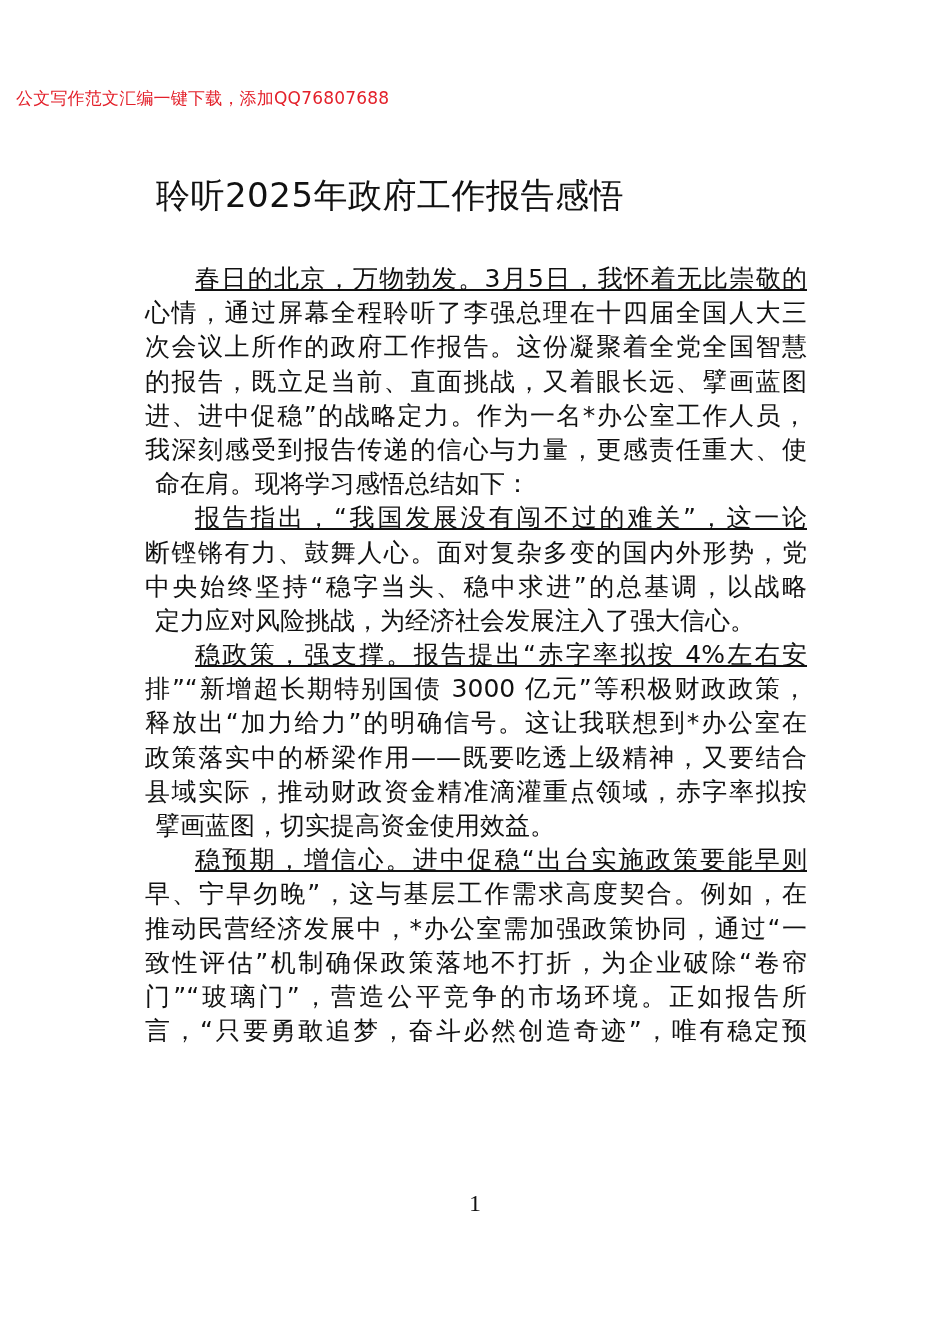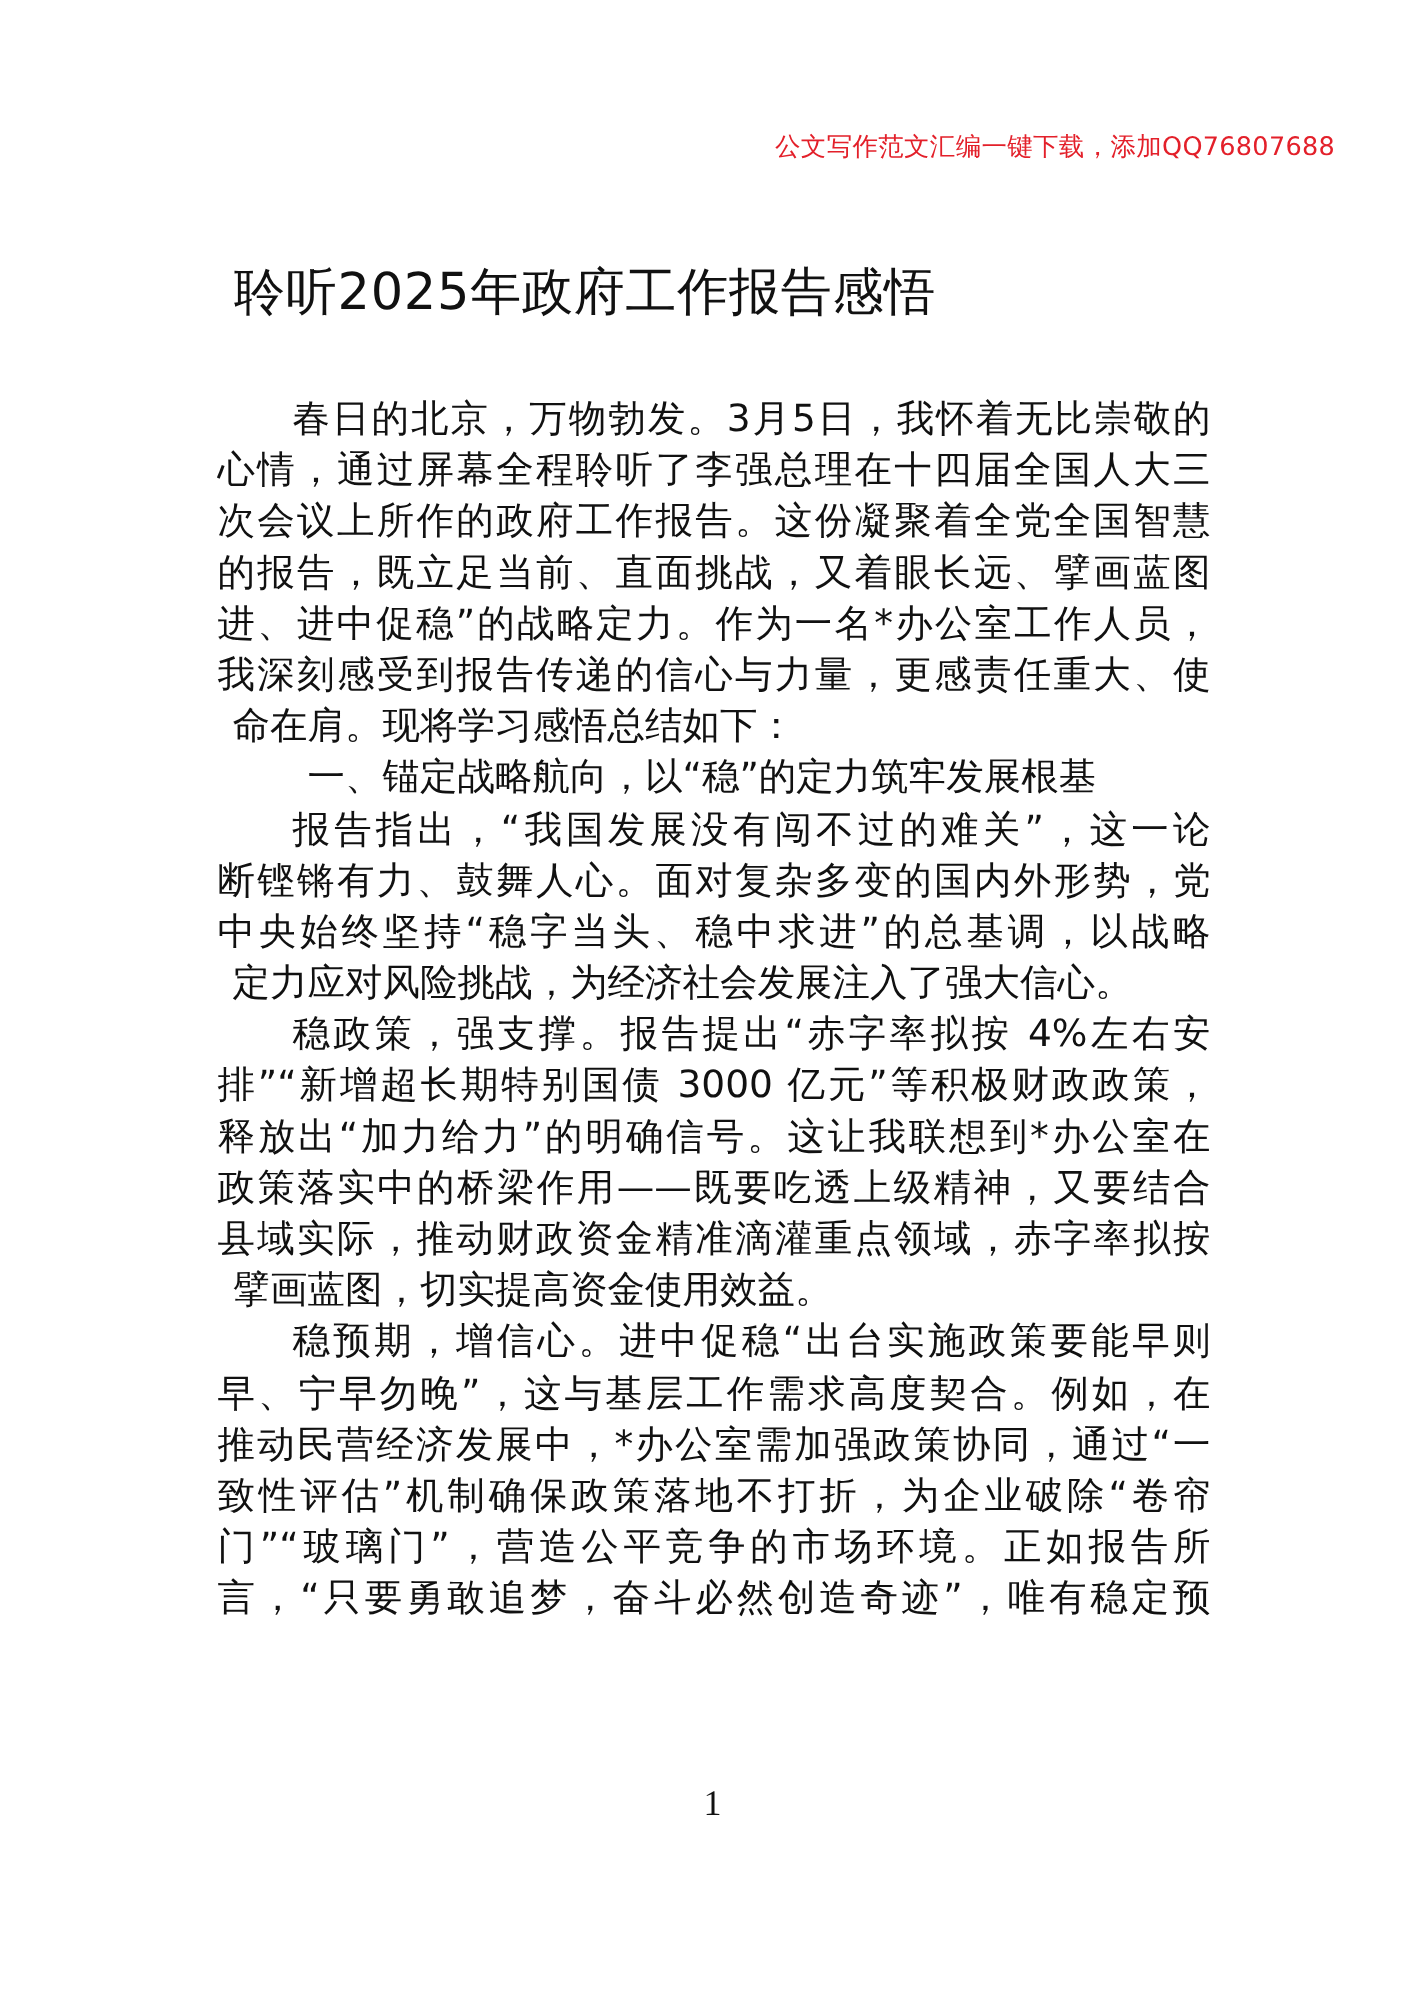--- a/index.html
+++ b/index.html
@@ -18,23 +18,23 @@
     .page {
       position: absolute;
       left: 0; top: 0;
       width: 950px;
       height: 1344px;
       background: #ffffff;
     }
     .watermark {
       position: absolute;
       top: 86px;
-      left: 0;
+      left: 16px;
       width: 890px;
-      text-align: right;
+      text-align: left;
       font-size: 17px;
       color: #e3202a;
       letter-spacing: 0.2px;
       line-height: 24px;
     }
     .title {
       position: absolute;
       top: 172px;
       left: 0;
       width: 780px;
@@ -54,20 +54,21 @@
       height: 34.2px;
       line-height: 34px;
       font-size: 25px;
       white-space: nowrap;
       text-align: justify;
       text-align-last: justify;
       color: #111;
     }
     .line.indent {
       padding-left: 50px;
+      text-decoration: underline;
     }
     .line.last {
       text-align-last: left;
       margin-left: 10px;
     }
     .page-number {
       position: absolute;
       top: 1188px;
       left: 0;
       width: 950px;
@@ -90,23 +91,20 @@
     <div>
       <div class="line indent">春日的北京，万物勃发。3月5日，我怀着无比崇敬的</div>
       <div class="line">心情，通过屏幕全程聆听了李强总理在十四届全国人大三</div>
       <div class="line">次会议上所作的政府工作报告。这份凝聚着全党全国智慧</div>
       <div class="line">的报告，既立足当前、直面挑战，又着眼长远、擘画蓝图</div>
       <div class="line">进、进中促稳”的战略定力。作为一名*办公室工作人员，</div>
       <div class="line">我深刻感受到报告传递的信心与力量，更感责任重大、使</div>
       <div class="line last">命在肩。现将学习感悟总结如下：</div>
     </div>
 
-    <div>
-      <div class="line indent last">一、锚定战略航向，以“稳”的定力筑牢发展根基</div>
-    </div>
 
     <div>
       <div class="line indent">报告指出，“我国发展没有闯不过的难关”，这一论</div>
       <div class="line">断铿锵有力、鼓舞人心。面对复杂多变的国内外形势，党</div>
       <div class="line">中央始终坚持“稳字当头、稳中求进”的总基调，以战略</div>
       <div class="line last">定力应对风险挑战，为经济社会发展注入了强大信心。</div>
     </div>
 
     <div>
       <div class="line indent">稳政策，强支撑。报告提出“赤字率拟按 4%左右安</div>

